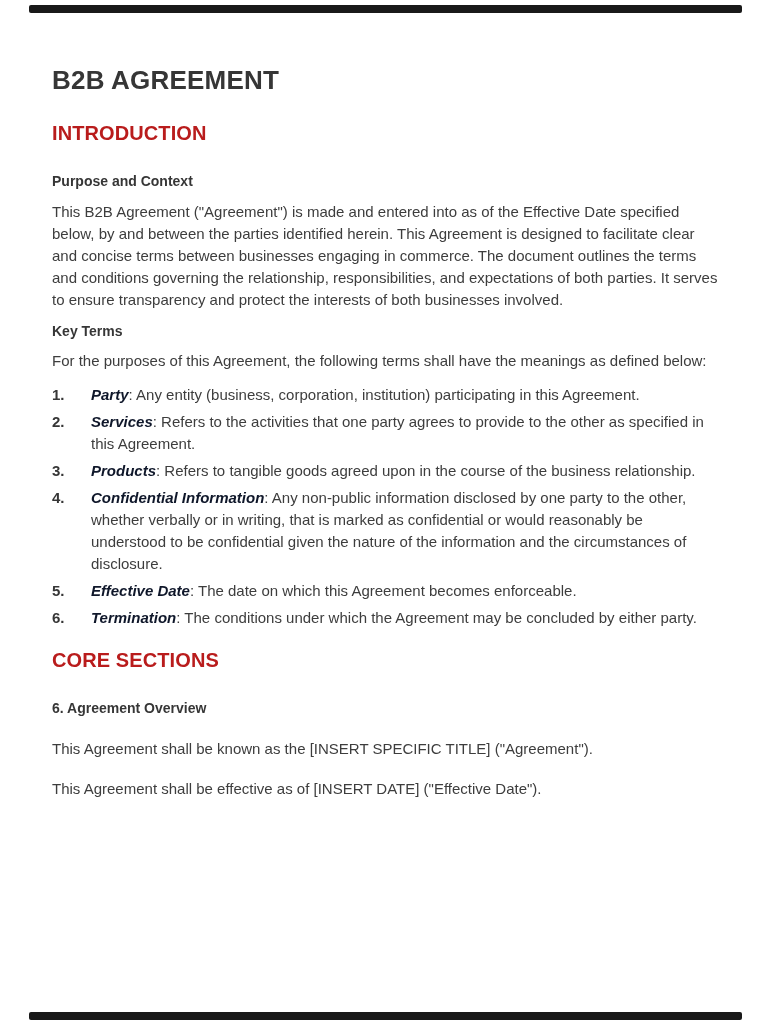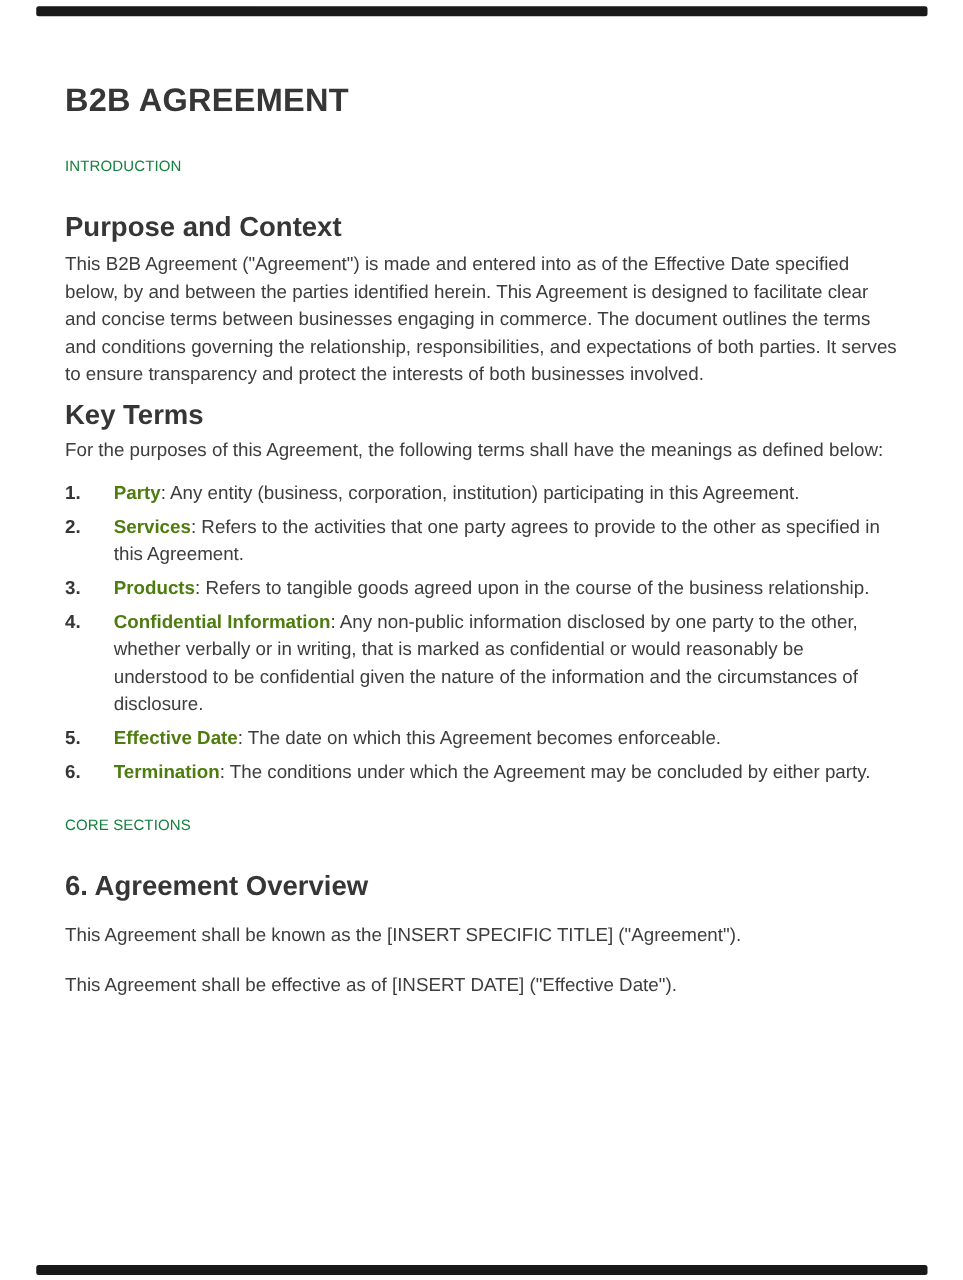--- a/index.html
+++ b/index.html
@@ -26,25 +26,25 @@
     position: absolute;
     top: 0; left: 0;
     padding: 64px 36px 0 52px;
     width: 666px;
   }
   h1 {
     font-size: 26px; line-height: 32px; font-weight: bold;
     margin: 0 0 24px 0; color: #363636; letter-spacing: 0.2px;
   }
   h2 {
-    font-size: 12px; line-height: 26px; font-weight: normal;
-    margin: 0 0 24px 0; color: #15803d; letter-spacing: 0.1px;
+    font-size: 20px; line-height: 26px; font-weight: bold;
+    margin: 0 0 24px 0; color: #b91c1c; letter-spacing: 0.1px;
   }
   h3 {
-    font-size: 22px; line-height: 23px; font-weight: bold;
+    font-size: 14px; line-height: 23px; font-weight: bold;
     margin: 0 0 8px 0; color: #363636;
   }
   h3.mb-lg { margin-bottom: 18px; }
   h3.mb-sm { margin-bottom: 7px; }
   h4 {
     font-size: 15.5px; line-height: 21px; font-weight: bold;
     margin: 0 0 7px 0; color: #363636;
   }
   p.body {
     font-size: 15px; line-height: 22px; margin: 0; color: #3d3d3d;
@@ -61,21 +61,21 @@
     position: relative;
     padding-left: 39px;
     margin-bottom: 5px;
     font-size: 15px; line-height: 22px; color: #3d3d3d;
   }
   ol.terms-list li:last-child { margin-bottom: 0; }
   .num {
     position: absolute; left: 0; top: 0;
     font-weight: bold; color: #363636;
   }
-  .term { font-weight: bold; color: #4d7c0f; }
+  .term { font-weight: bold; color: #0f172a; font-style: italic; }
 </style>
 </head>
 <body>
 
 <div class="page">
 
   <div class="edge-bar top"></div>
 
   <div class="content">
 

